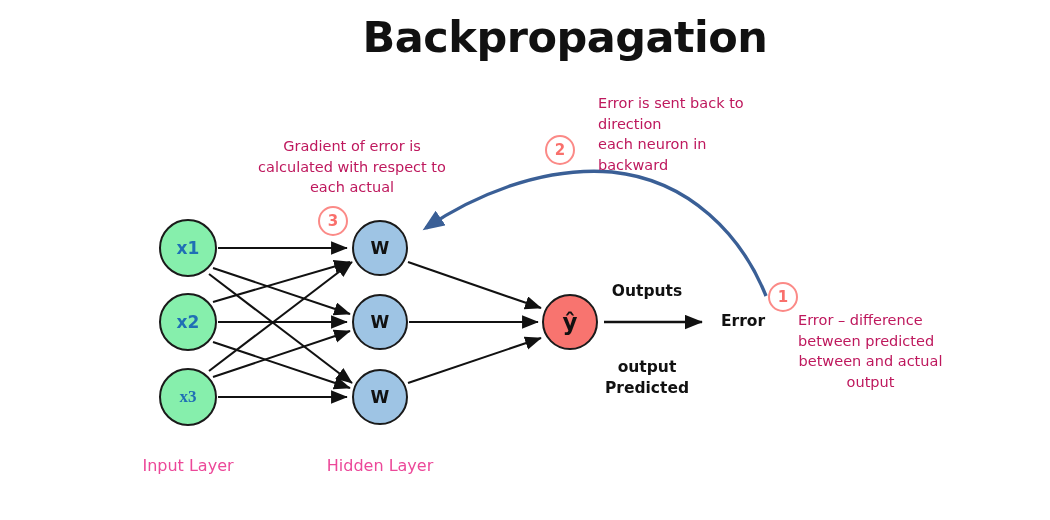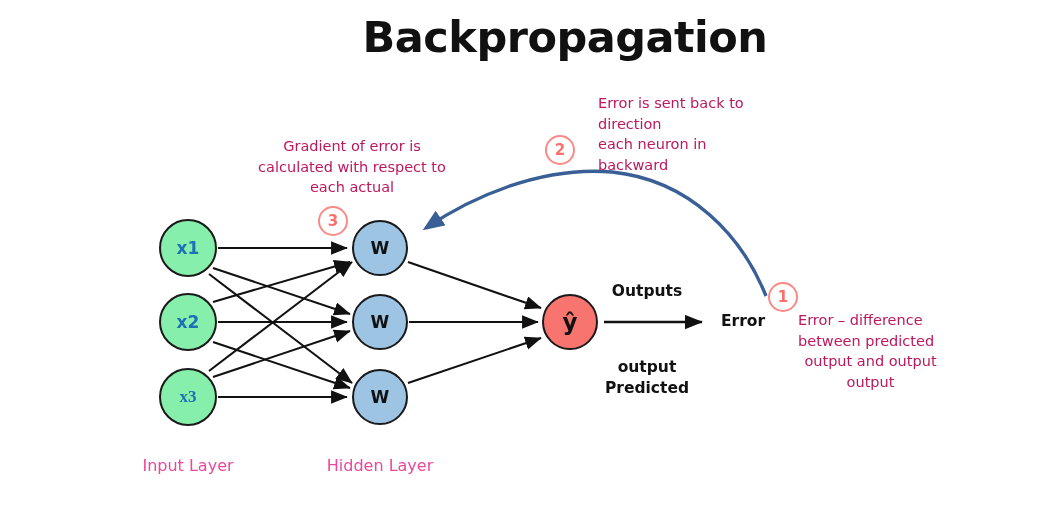--- a/index.html
+++ b/index.html
@@ -198,17 +198,17 @@
   <div class="note note-left" style="left:598px; top:93px; width:180px;">
     <div>Error is sent back to</div>
     <div>direction</div>
     <div>each neuron in backward</div>
   </div>
 
   <div class="badge" style="left:768px; top:282px;">1</div>
   <div class="note note-center" style="left:798px; top:266px; width:145px;margin-top:44px;">
     <div class="note-left">Error – difference</div>
     <div class="note-left">between predicted</div>
-    <div>output and output</div>
+    <div>between and actual</div>
     <div>output</div>
   </div>
 
 </div>
 
 </body></html>

